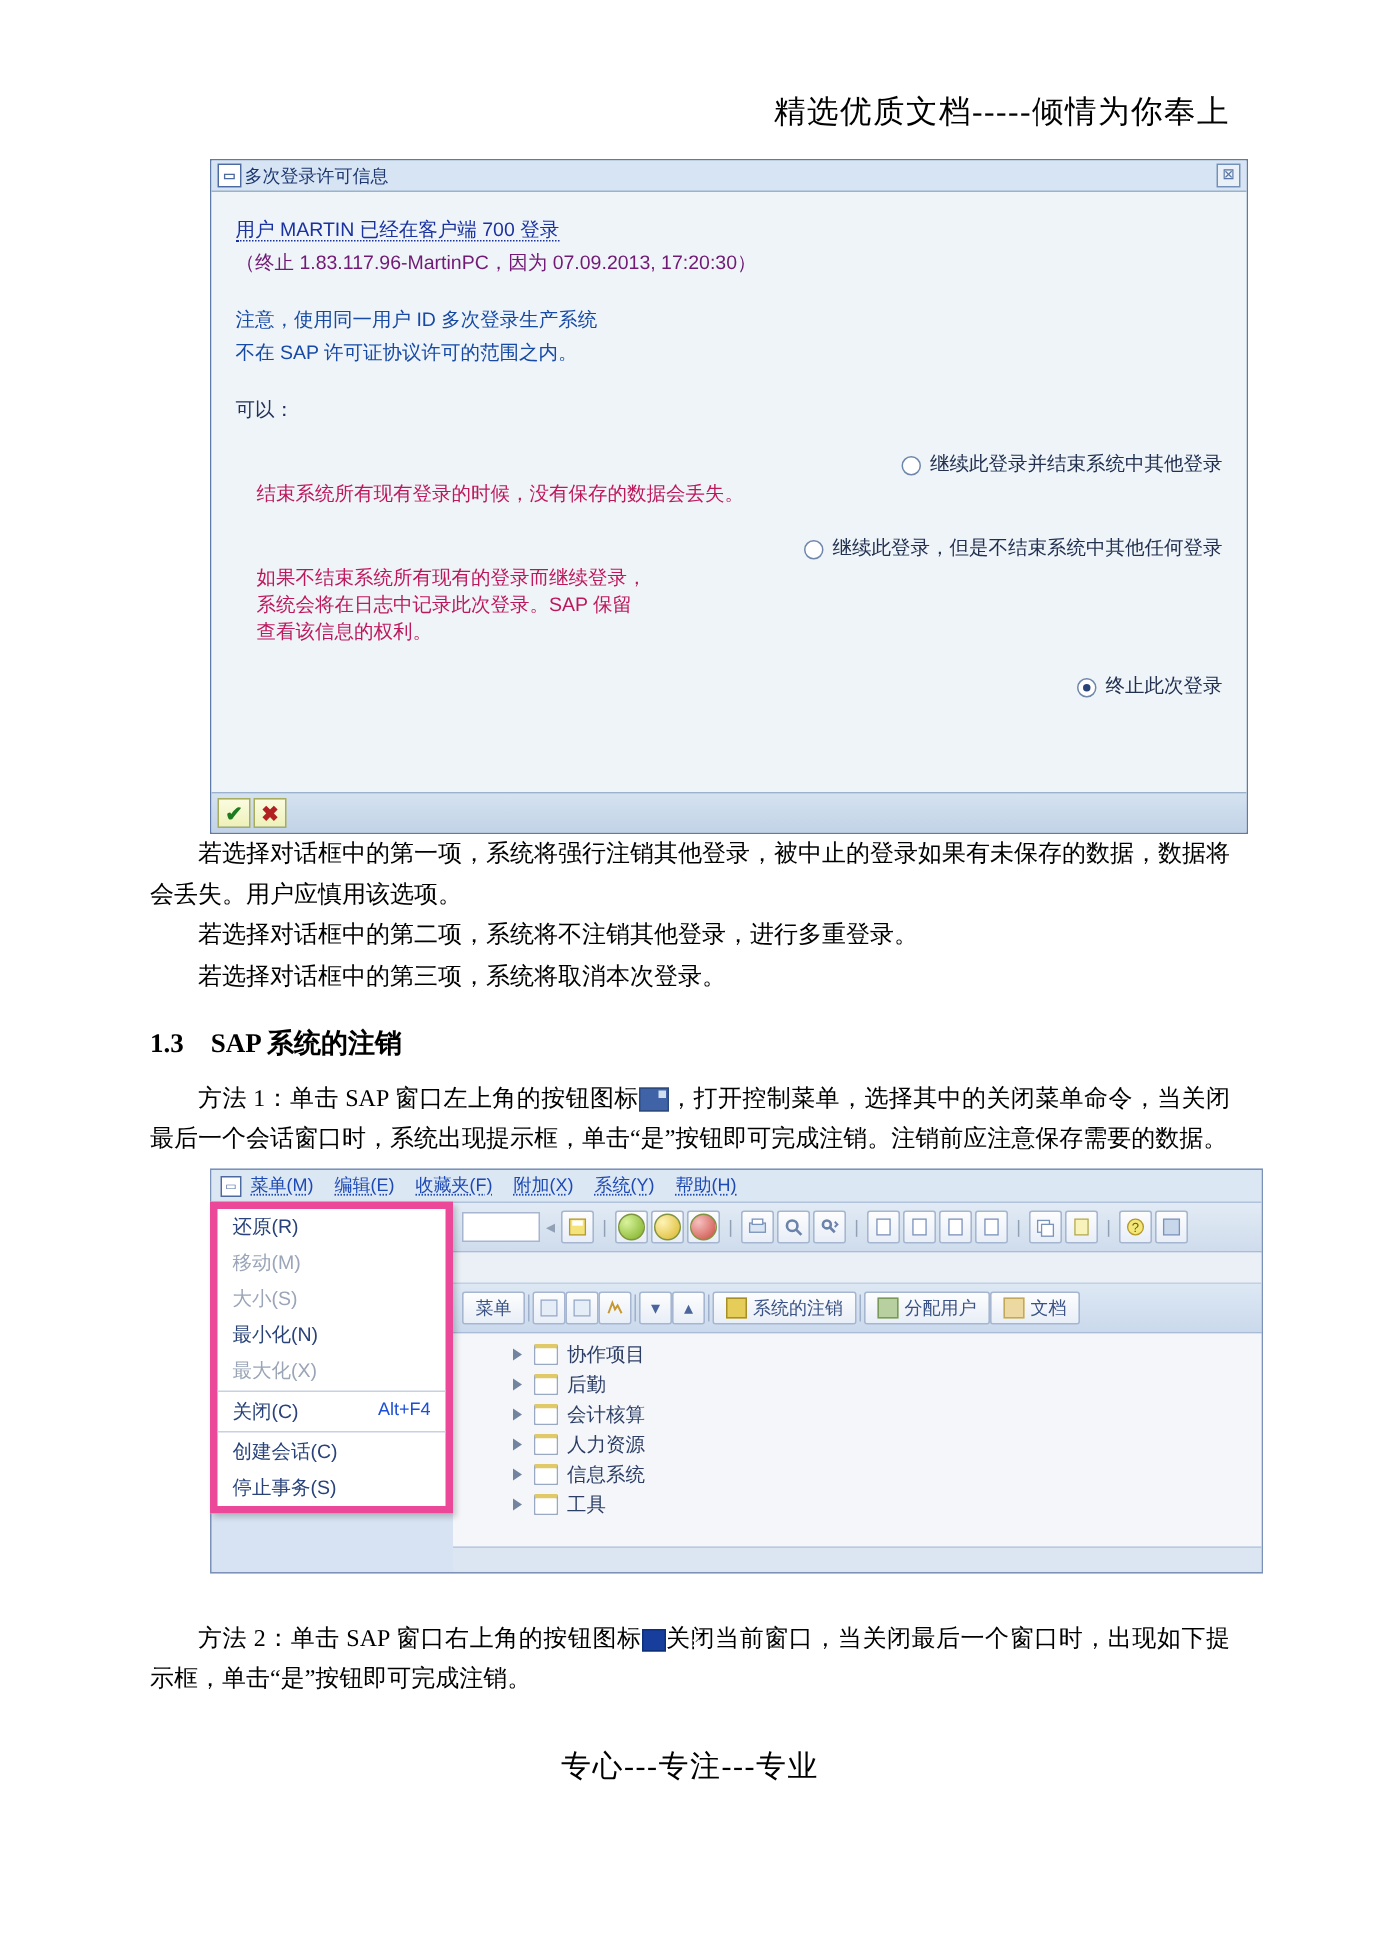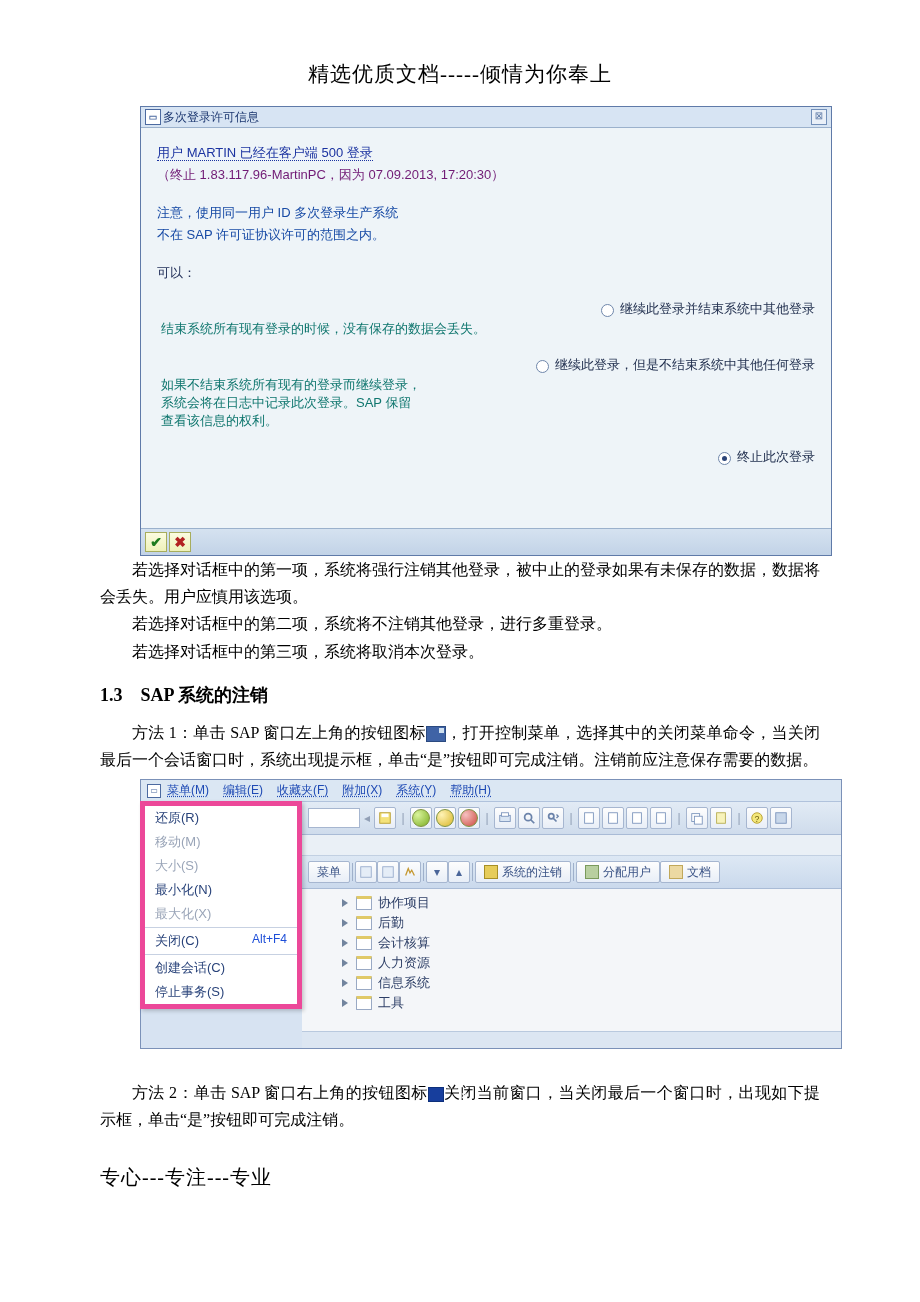--- a/index.html
+++ b/index.html
@@ -8,21 +8,21 @@
     background: #fff;
     font-family: "SimSun", "宋体", serif;
     color: #000;
     font-size: 16px;
     width: 920px;
   }
   .page {
     padding: 60px 100px 40px 100px;
   }
   .page-header {
-    text-align: center;
+    text-align: right;
     font-family: "SimSun", "宋体", serif;
     font-size: 21px;
     font-weight: normal;
     letter-spacing: 1px;
     margin-bottom: 18px;
   }
 
   
   .dialog {
     margin-left: 40px;
@@ -103,23 +103,23 @@
     background: #fff;
     display: flex; align-items: center; justify-content: center;
   }
   .radio.selected::after {
     content: "";
     width: 5px; height: 5px;
     border-radius: 50%;
     background: #2b4478;
   }
   .option-desc {
-    margin-left: 4px;
+    margin-left: 14px;
     font-size: 13px;
-    color: #0f766e;
+    color: #be185d;
   }
 
   .dialog-footer {
     height: 26px;
     background: linear-gradient(#d5e2f0, #c2d3e7);
     display: flex;
     align-items: center;
     padding: 0 4px;
     gap: 2px;
   }
@@ -337,21 +337,21 @@
     border-top: 3px solid #e0c968;
     border-radius: 1px;
   }
   .tree-bottom-bar {
     height: 16px;
     background: #dce6f2;
     border-top: 1px solid #b9c9de;
   }
 
   .page-footer {
-    text-align: left;
+    text-align: center;
     font-family: "SimSun", "宋体", serif;
     font-size: 20px;
     margin-top: 30px;
     letter-spacing: 1px;
   }
 </style>
 </head>
 <body>
 
 <div class="page">
@@ -363,21 +363,21 @@
       <div class="title-left">
         <div class="sap-icon-box">▭</div>
         <span class="title-text">多次登录许可信息</span>
       </div>
       <div class="close-box">⊠</div>
     </div>
 
     <div class="dialog-body">
       <div class="line">
         <a class="highlight-link">
-          <span>用户 </span><span>MARTIN</span><span> 已经在客户端 </span><span>500</span><span> 登录</span>
+          <span>用户 </span><span>MARTIN</span><span> 已经在客户端 </span><span>700</span><span> 登录</span>
         </a>
       </div>
       <div class="line sub">（终止 1.83.117.96-MartinPC，因为 07.09.2013, 17:20:30）</div>
 
       <div class="dialog-section">
         <div class="line note1">注意，使用同一用户 ID 多次登录生产系统</div>
         <div class="line note1">不在 SAP 许可证协议许可的范围之内。</div>
       </div>
 
       <div class="dialog-section">

